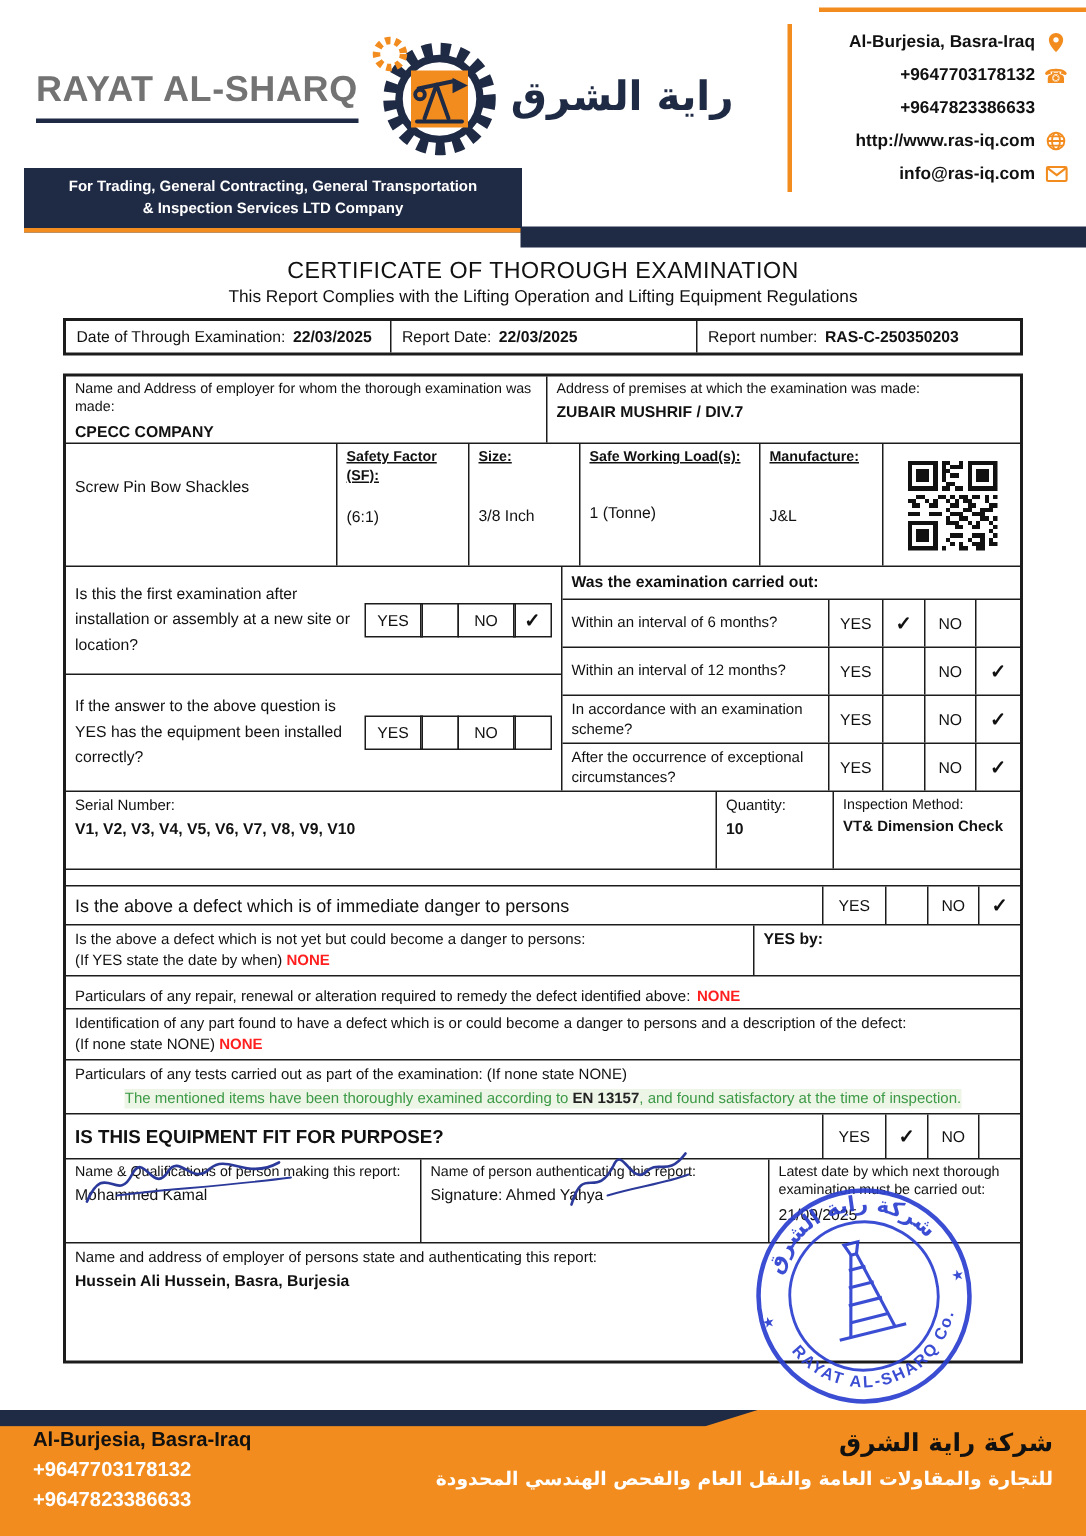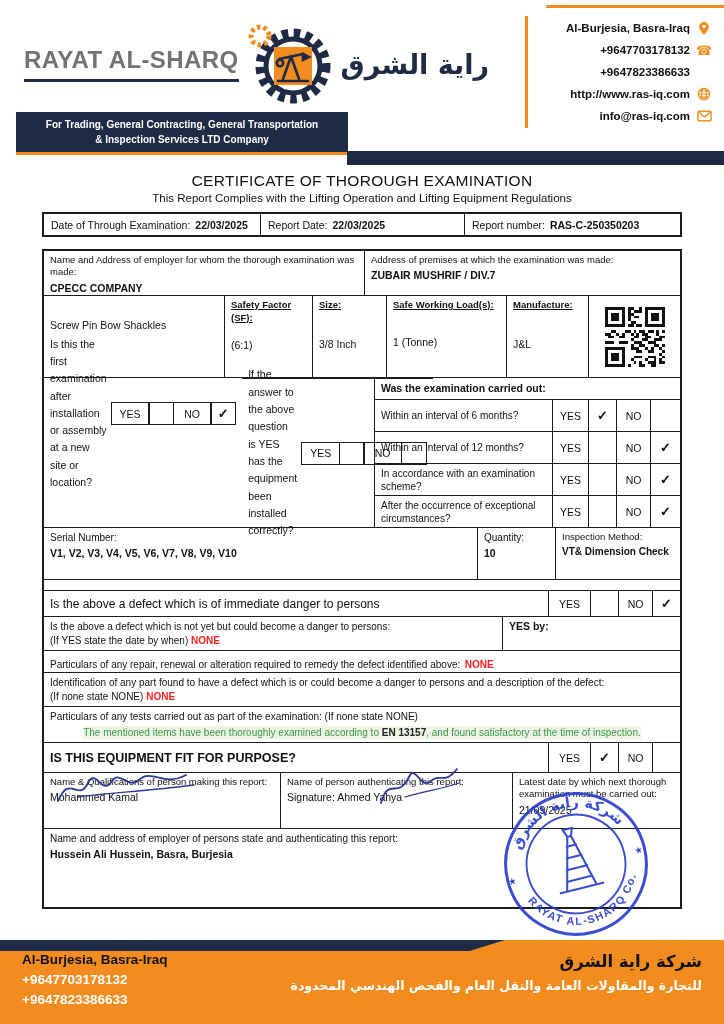--- a/index.html
+++ b/index.html
@@ -38,21 +38,21 @@
   .mrow{display:flex;border-top:1.5px solid #1c1c1c}
   .mrow:first-child{border-top:none}
   .mcell{border-left:1.5px solid #1c1c1c;padding:3px 6px;overflow:visible}
   .mcell.first{border-left:none}
   .cell-label{font-size:9.5px;line-height:1.3;color:#111}
   .cell-value{font-size:10.5px;font-weight:bold;margin-top:3px}
   .ulab{font-size:9.5px;font-weight:bold;text-decoration:underline;line-height:1.35}
   .eq-val{font-size:10.5px;margin-top:14px}
 
   
-  .exam-left{width:330px;display:flex;flex-direction:row}
+  .exam-left{width:330px;display:flex;flex-direction:column}
   .exam-left-q{display:flex;align-items:center;gap:4px;padding:4px 6px}
   .exam-left-q.btop{border-top:1.5px solid #1c1c1c;flex:1}
   .q-text{flex:1;font-size:10.5px;line-height:1.65}
   .yn{display:flex;flex:0 0 auto}
   .yn-l,.yn-b{height:23px;border:1.5px solid #1c1c1c;display:flex;align-items:center;justify-content:center}
   .yn-l{width:39px;font-size:10.5px}
   .yn-b{width:26px;margin-left:-1.5px;font-size:13px;font-weight:bold}
   .yn-l+ .yn-l, .yn-b + .yn-l{margin-left:-1.5px}
   .exam-right{flex:1;border-left:1.5px solid #1c1c1c;display:flex;flex-direction:column}
   .exam-hdr{padding:4px 6px;font-size:10.5px;font-weight:bold;border-bottom:1.5px solid #1c1c1c;height:22px}

